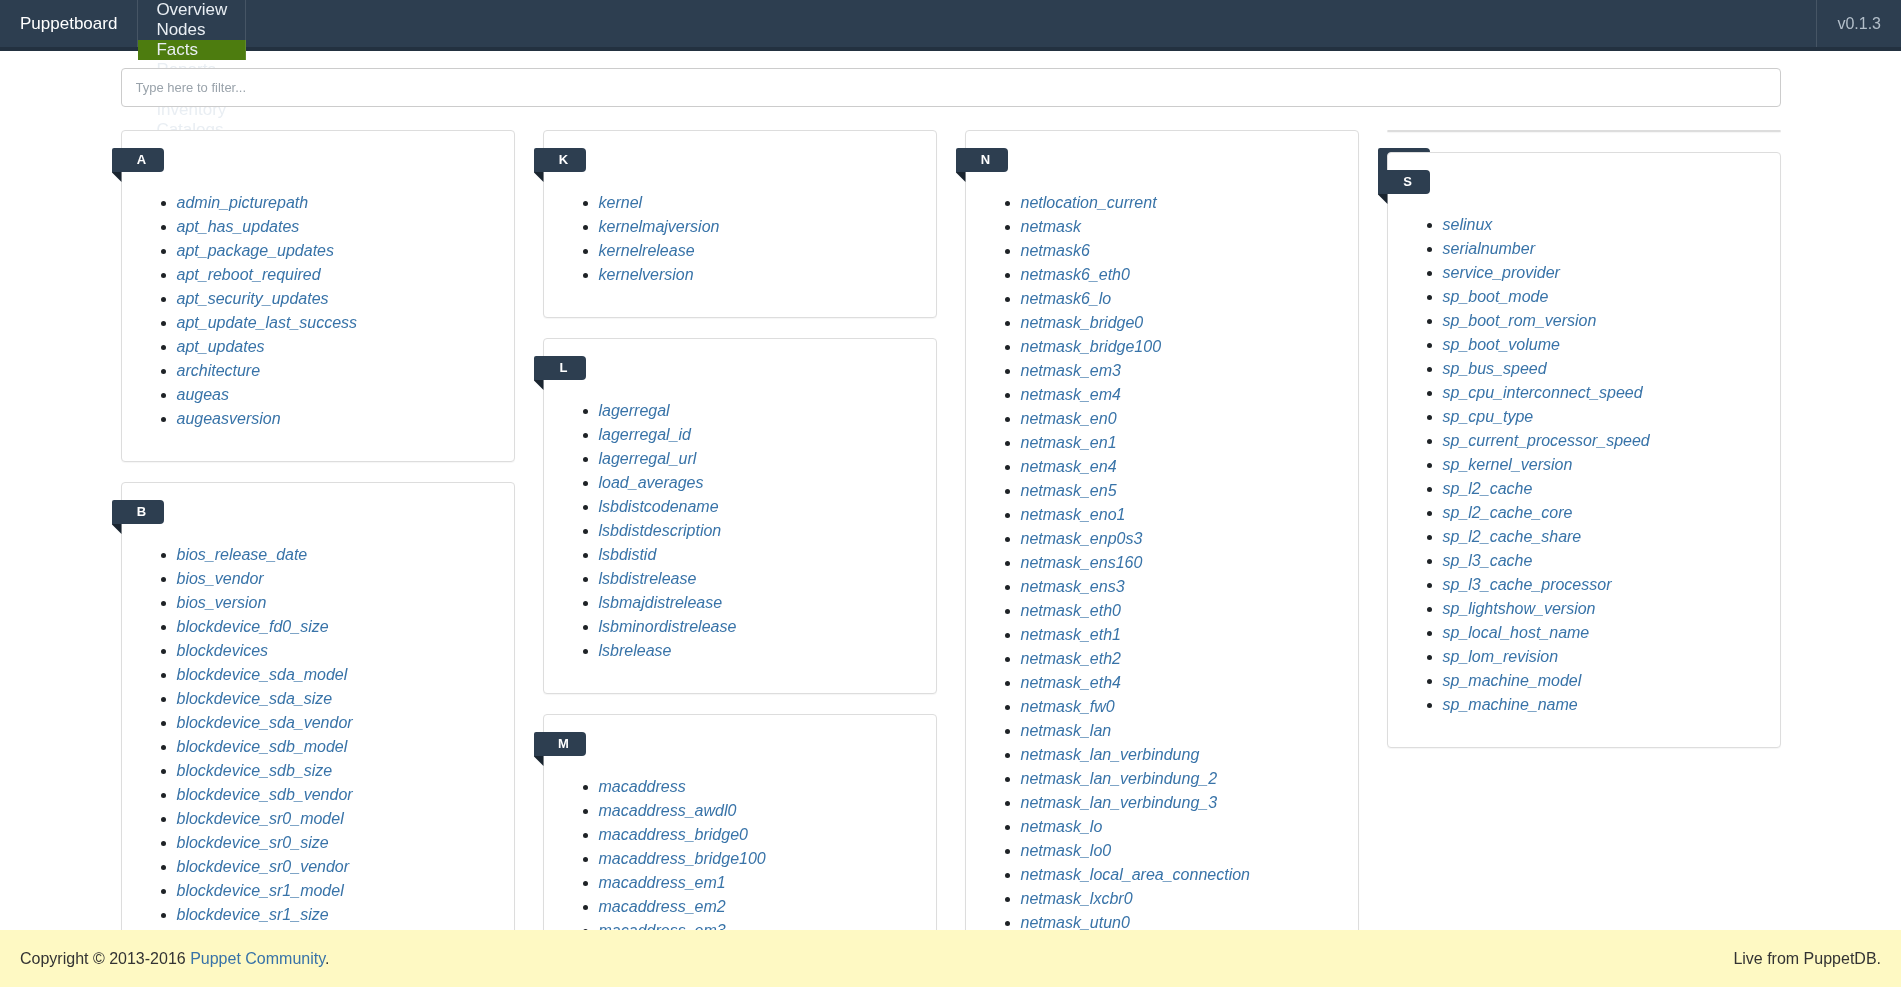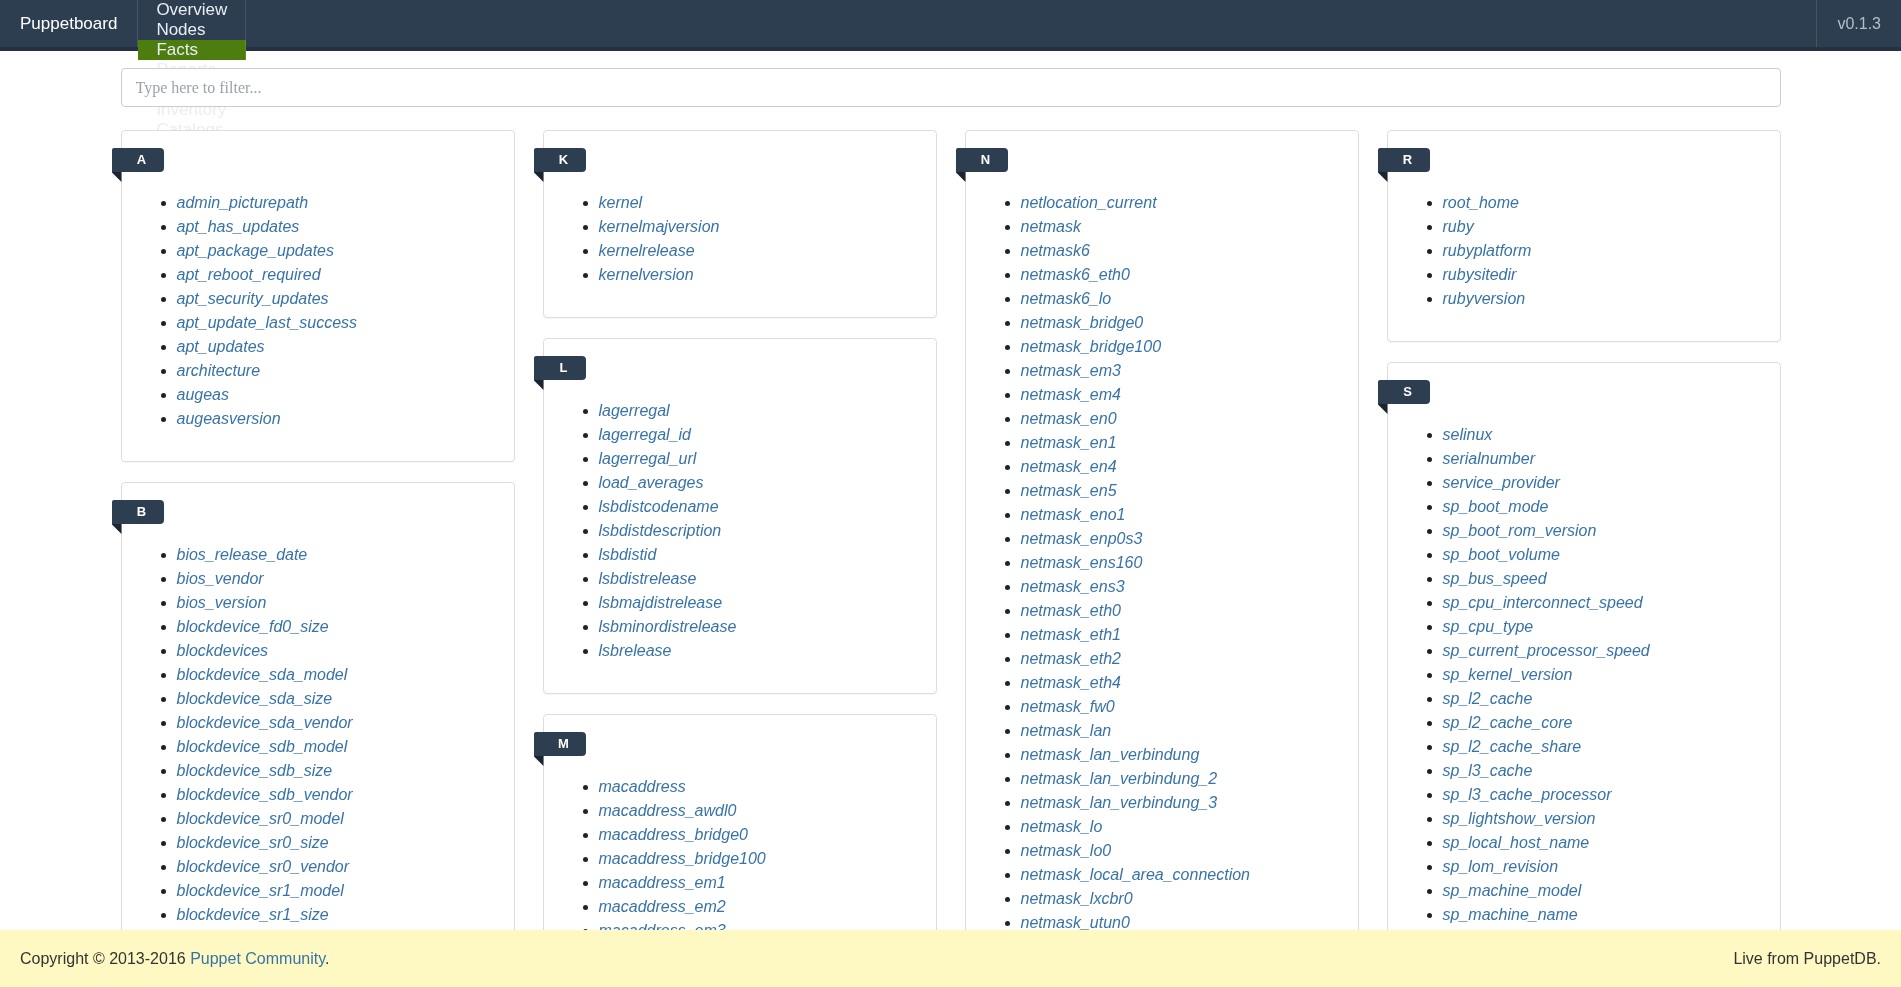--- a/index.html
+++ b/index.html
@@ -46,22 +46,22 @@
     border-left: 1px solid rgba(255,255,255,0.12);
   }
 
   
   .container { width: 1660px; margin: 0 auto; }
   .filter-wrap { margin-top: 17px; }
   .filter-input {
     width: 100%; height: 39px;
     border: 1px solid #cccccc; border-radius: 4px;
     padding: 0 14px;
-    font-size: 16px; color: #444;
-    font-family: Liberation Serif, serif;
+    font-size: 13px; color: #444;
+    font-family: Liberation Sans, sans-serif;
     outline: none;
   }
   .filter-input::placeholder { color: #9aa3ab; }
 
   
   .facts-grid {
     margin-top: 23px;
     display: grid;
     grid-template-columns: repeat(4, 1fr);
     column-gap: 28px;
@@ -279,27 +279,20 @@
             <li><a>netmask_local_area_connection</a></li>
             <li><a>netmask_lxcbr0</a></li>
             <li><a>netmask_utun0</a></li>
           </ul>
         </div>
       </div>
       <div class="col">
         <div class="panel">
           <div class="ribbon">R</div>
           <div class="ribbon-fold"></div>
-          <ul>
-            <li><a>root_home</a></li>
-            <li><a>ruby</a></li>
-            <li><a>rubyplatform</a></li>
-            <li><a>rubysitedir</a></li>
-            <li><a>rubyversion</a></li>
-          </ul>
         </div>
         <div class="panel">
           <div class="ribbon">S</div>
           <div class="ribbon-fold"></div>
           <ul>
             <li><a>selinux</a></li>
             <li><a>serialnumber</a></li>
             <li><a>service_provider</a></li>
             <li><a>sp_boot_mode</a></li>
             <li><a>sp_boot_rom_version</a></li>

